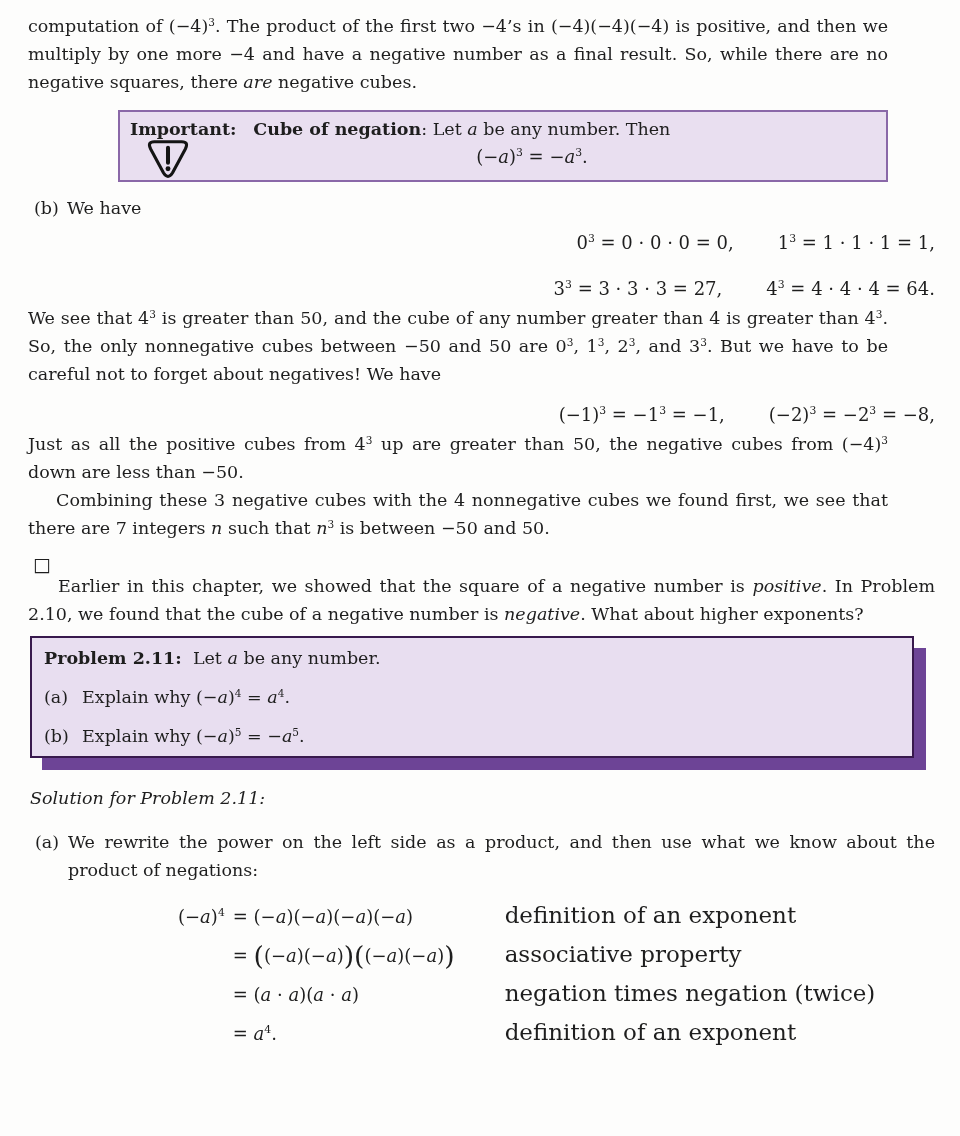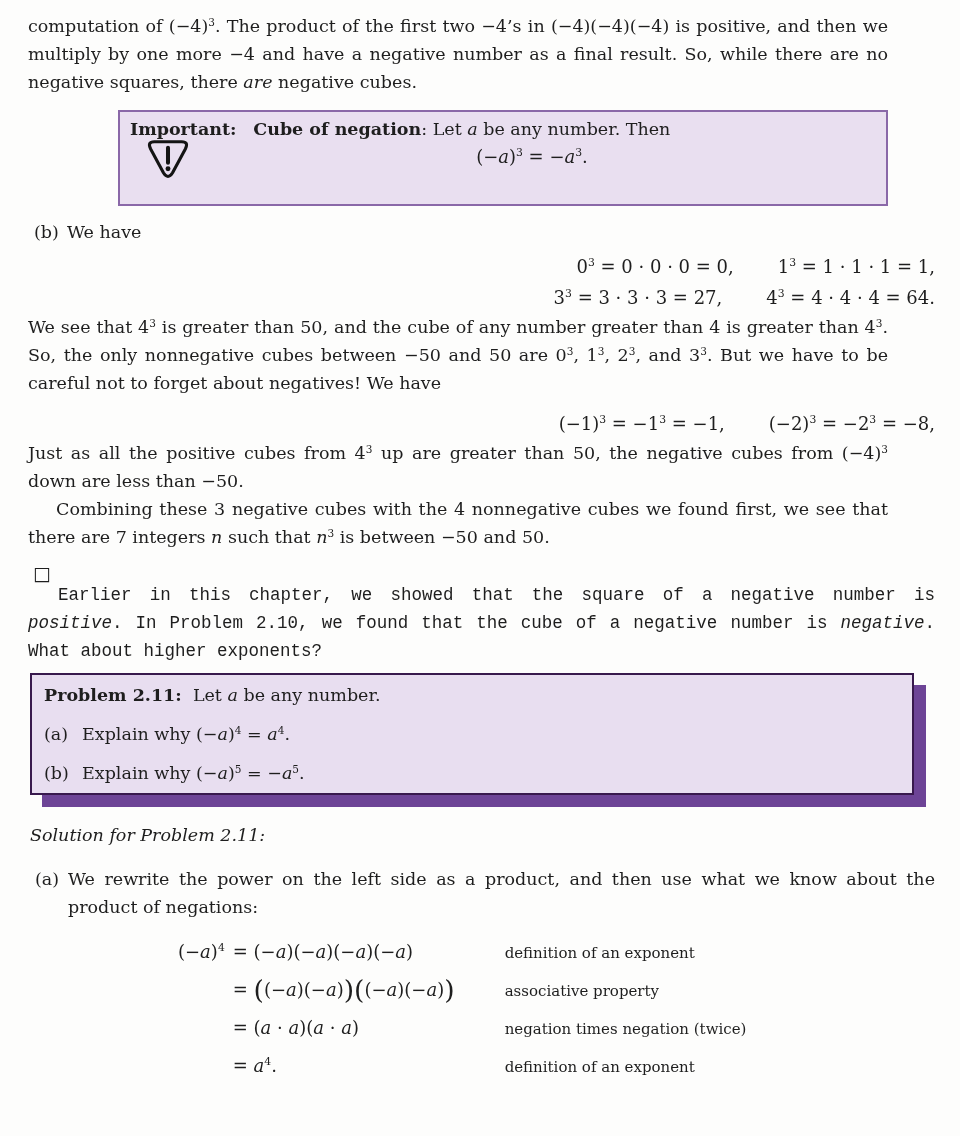--- a/index.html
+++ b/index.html
@@ -12,46 +12,46 @@
   .page{
     width:960px;height:1136px;box-sizing:border-box;
     padding:12px 25px 17px 28px;overflow:hidden;
     background:var(--page-bg);color:var(--text);
     font-family:"DejaVu Serif","Liberation Serif",serif;
     font-size:17.5px;line-height:28px;
   }
   p.para{margin:0;text-align:justify;}
   .sol-indent{margin-left:47px;width:860px;}
   .indent1{text-indent:28px;}
-  .indent2{text-indent:30px;font-family:Liberation Mono, monospace;}
+  .indent2{text-indent:30px;}
   .seg-b{font-weight:bold;}
   .seg-i{font-style:italic;}
   .seg-sup{font-size:60%;vertical-align:0.62em;line-height:0;}
   .seg-bigp{font-size:148%;line-height:0;vertical-align:-0.1em;}
 
   
   .important-box{
-    margin:14px 0 0 90px;width:770px;height:96px;box-sizing:border-box;
+    margin:14px 0 0 90px;width:770px;height:72px;box-sizing:border-box;
     background:var(--callout-bg);border:2px solid var(--callout-border);
     padding:4px 12px 0 10px;
   }
   .important-heading{line-height:27px;}
   .important-row{display:flex;align-items:flex-start;height:48px;}
   .warning-icon{flex:0 0 auto;margin-left:16px;margin-top:-4px;}
   .important-eq{flex:1;text-align:center;font-size:18px;}
 
   
   .hang{display:flex;margin:0;}
   .hang .lbl{flex:0 0 33px;}
   .hang .txt{flex:1;text-align:justify;}
   .partb{margin:12px 0 0 6px;}
 
   
   .math-center{margin-left:47px;width:860px;display:flex;justify-content:flex-end;gap:44px;font-size:18px;line-height:30px;}
-  .mt6{margin-top:6px;} .mt8{margin-top:8px;} .mt10{margin-top:1px;}
+  .mt6{margin-top:6px;} .mt8{margin-top:8px;} .mt10{margin-top:16px;}
   .mt12{margin-top:12px;} .mt14{margin-top:14px;}
   .mt20{margin-top:20px;}
 
   .qed{margin:14px 0 0 5px;font-size:19px;line-height:16px;}
 
   
   .problem-box{
     margin:8px 0 0 2px;width:884px;height:122px;box-sizing:border-box;
     background:var(--problem-bg);
     border:2.5px solid var(--problem-border);
@@ -66,21 +66,21 @@
   .sol-item{margin:16px 0 0 7px;}
 
   
   .derivation{
     margin:16px 0 0 150px;
     display:grid;grid-template-columns:max-content max-content auto;
     column-gap:8px;row-gap:7px;align-items:baseline;
     font-size:18px;line-height:30px;
   }
   .d-lhs{text-align:center;}
-  .d-note{padding-left:42px;font-size:15px;}
+  .d-note{padding-left:42px;font-size:23px;}
 </style>
 </head>
 <body>
 
 <div class="page">
 
   <p class="para sol-indent"><span>computation of (−4)</span><span class="seg-sup">3</span><span>. The product of the first two −4’s in (−4)(−4)(−4) is positive, and then we multiply by one more −4 and have a negative number as a final result. So, while there are no negative squares, there </span><span class="seg-i">are</span><span> negative cubes.</span></p>
 
   <div class="important-box">
     <div class="important-heading"><span class="seg-b">Important:</span><span>&nbsp;&nbsp;&nbsp;</span><span class="seg-b">Cube of negation</span><span>: Let </span><span class="seg-i">a</span><span> be any number. Then</span></div>

